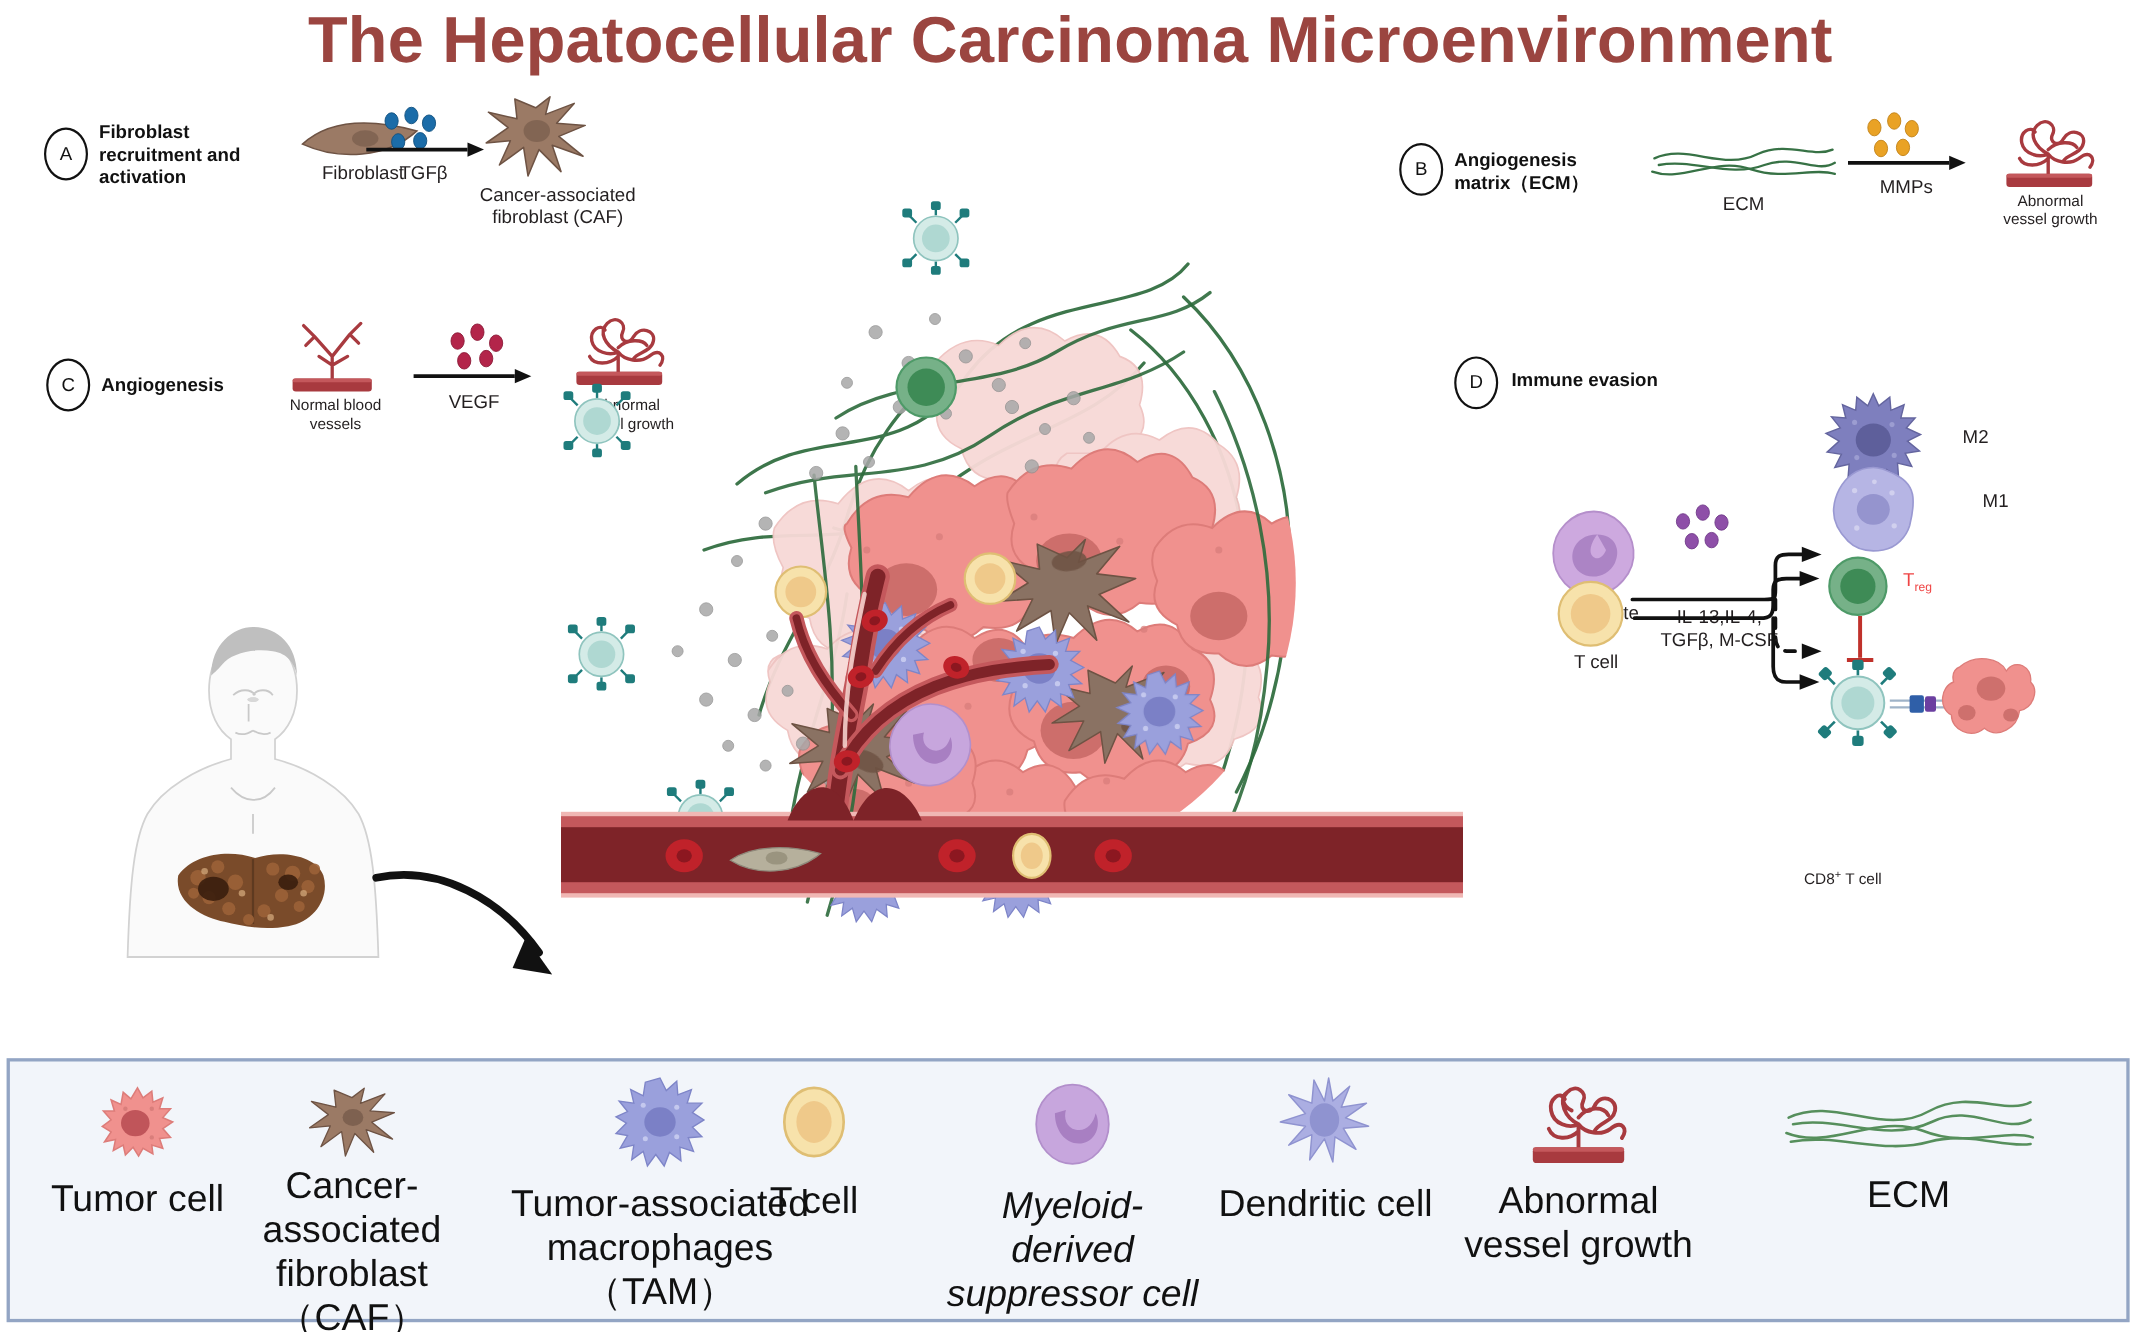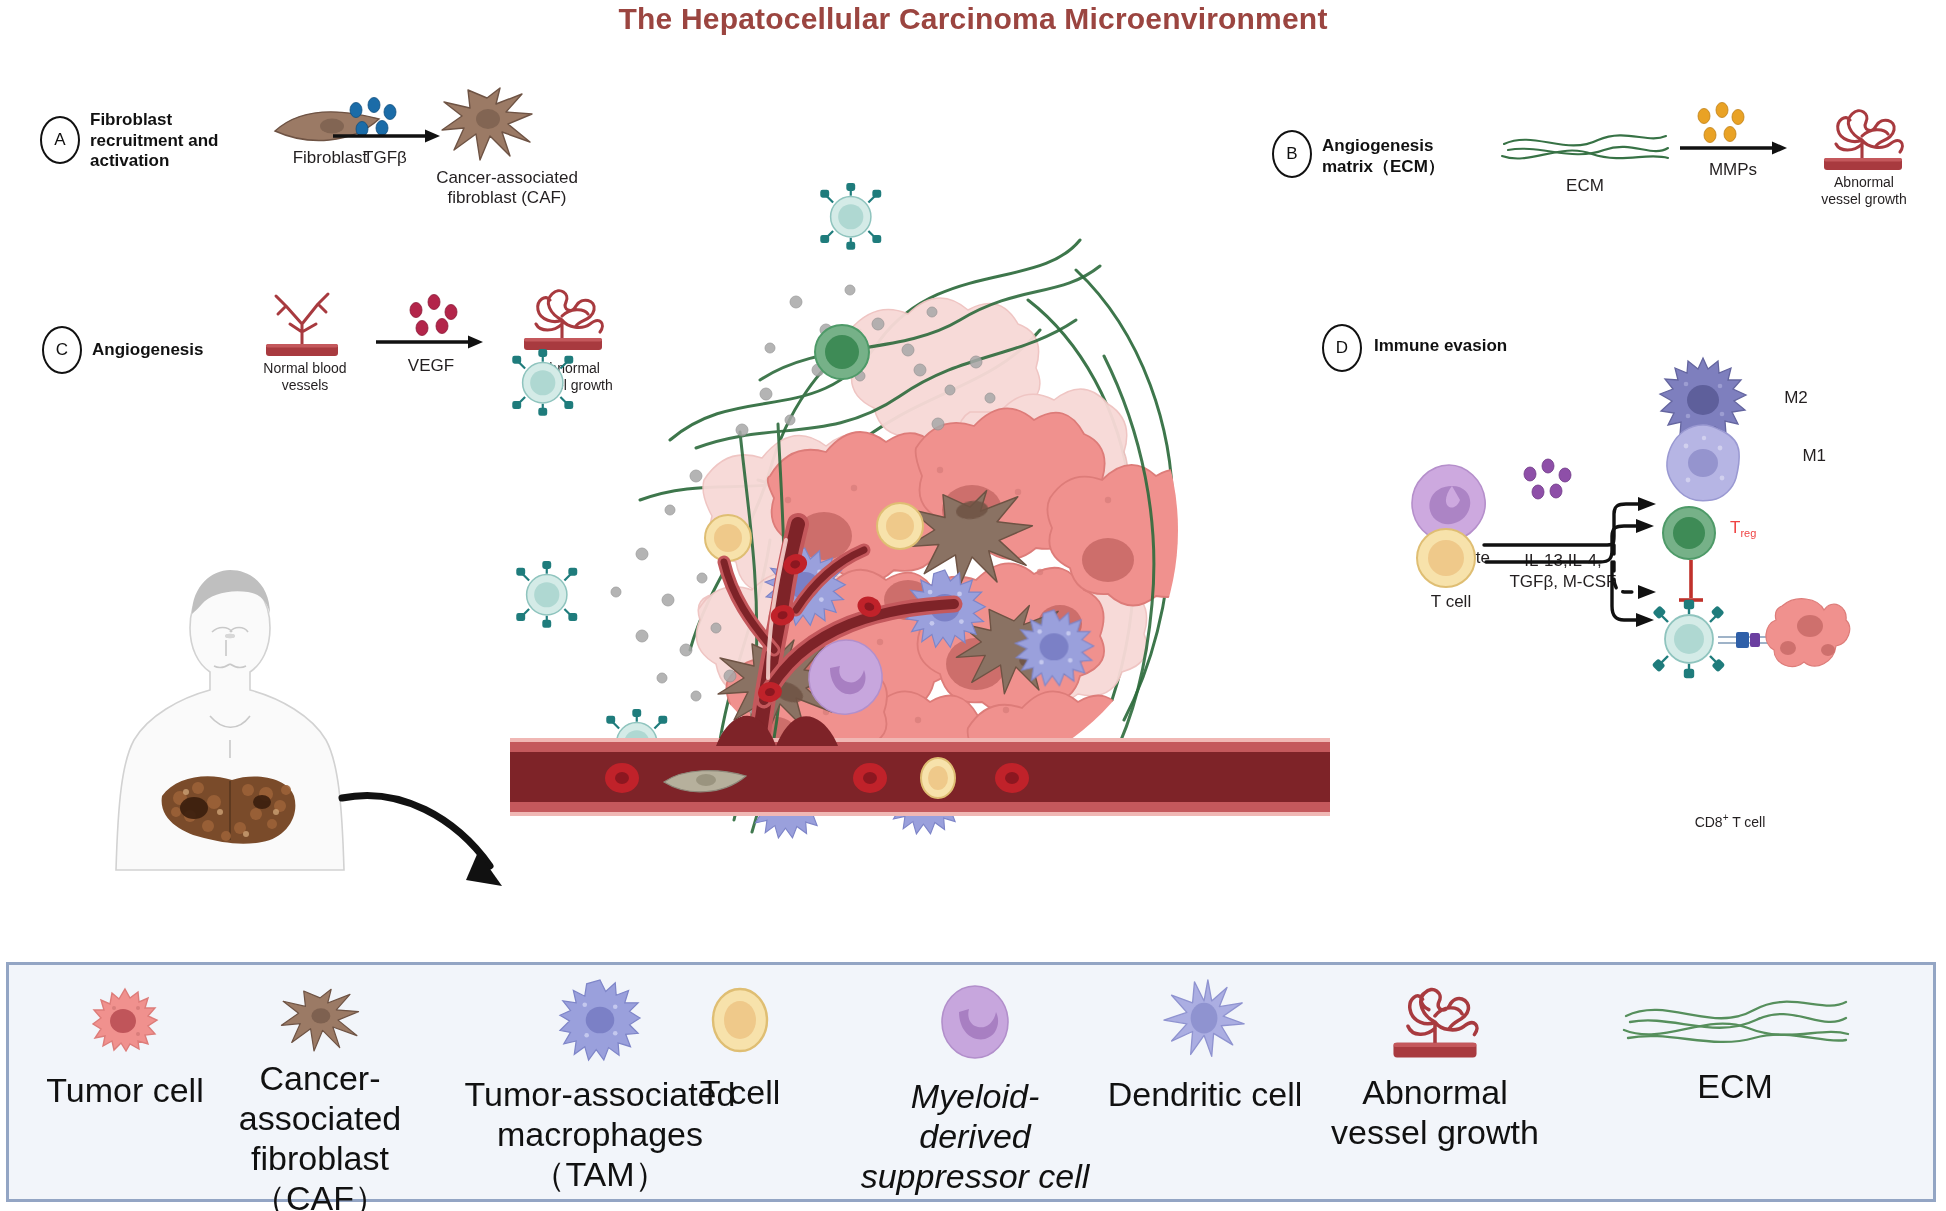--- a/index.html
+++ b/index.html
@@ -1,19 +1,19 @@
 <!DOCTYPE html>
 <html><head>
 <meta charset="utf-8">
 <style>
   html,body{margin:0;padding:0;background:#ffffff;}
   body{width:1946px;height:1211px;position:relative;overflow:hidden;
        font-family:"Liberation Sans","DejaVu Sans",sans-serif;color:#231f20;}
   .abs{position:absolute;}
-  #title{top:2px;left:0;width:1946px;text-align:center;font-size:30px;font-weight:bold;
+  #title{top:2px;left:0;width:1946px;text-align:center;font-size:59px;font-weight:bold;
          color:#9B4540;letter-spacing:.2px;}
   .panel-letter{width:36px;height:44px;border:2.5px solid #111;border-radius:50%;
      display:flex;align-items:center;justify-content:center;font-size:17px;color:#111;background:#fff;}
   .cap{font-size:17px;color:#231f20;text-align:center;line-height:1.2;}
   .cap-sm{font-size:14px;color:#231f20;text-align:center;line-height:1.2;}
   .legend-box{left:6px;top:962px;width:1930px;height:240px;background:#F2F5FA;
      border:3px solid #93A5C4;box-sizing:border-box;}
   .legend-label{font-size:34px;color:#111;line-height:1.18;text-align:center;}
   svg{display:block;overflow:visible;}
 </style>
@@ -313,21 +313,21 @@
       <path d="M20 14 C34 2 56 6 62 18 C70 6 86 14 84 28 C92 36 86 52 74 54 C72 70 54 80 42 70
                C30 80 12 72 12 58 C0 52 2 32 14 28 C12 20 15 16 20 14 Z"></path>
     </g>
     <g fill="#C96B68" opacity=".85">
       <ellipse cx="48" cy="34" rx="13" ry="11"></ellipse>
         <ellipse cx="26" cy="56" rx="8" ry="7"></ellipse>
       <ellipse cx="66" cy="58" rx="7" ry="6"></ellipse>
     </g>
   </svg>
 </div>
-<div class="abs" data-name="cd8-label" style="left:1640px;top:812px;width:180px;text-align:center;font-size:14px;color:#231f20;">
+<div class="abs" data-name="cd8-label" style="left:1640px;top:790px;width:180px;text-align:left;font-size:14px;color:#231f20;">
   <span data-name="cd8-label-main">CD8</span><sup style="font-size:10px;" data-name="cd8-label-sup">+</sup><span data-name="cd8-label-tail"> T cell</span>
 </div>
 
 <div class="abs" data-name="human-torso-with-liver-icon" style="left:80px;top:540px;">
   <svg width="320" height="330" viewBox="0 0 320 330">
     <g fill="#FAFAFA" stroke="#D2D2D2" stroke-width="1.6">
       <path d="M110 88 C110 60 124 40 150 40 C176 40 190 60 190 88 C190 108 182 124 170 132
                L170 150 C200 158 232 176 246 200 C258 222 262 262 264 330 L36 330
                C38 262 42 222 54 200 C68 176 100 158 130 150 L130 132 C118 124 110 108 110 88 Z"></path>
     </g>

